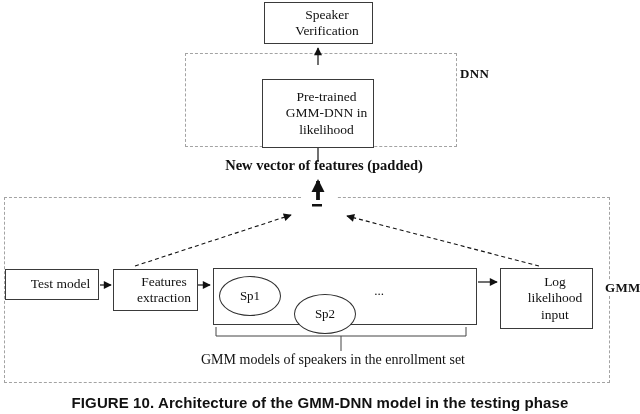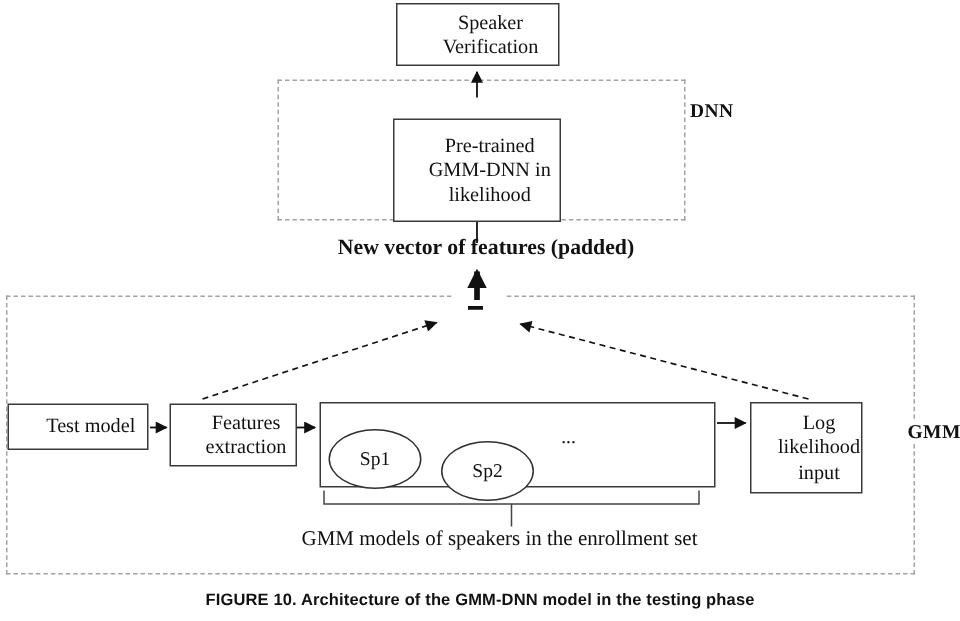--- a/index.html
+++ b/index.html
@@ -19,21 +19,21 @@
   .region-label{
     position:absolute;z-index:3;background:#fff;padding:0 2px;
     font-weight:bold;font-size:13px;letter-spacing:.3px;
   }
   .free-label{
     position:absolute;z-index:3;text-align:center;
   }
   #new-vector-label{left:164px;top:157px;width:320px;font-weight:bold;font-size:14.5px;}
   #gmm-models-label{left:173px;top:352px;width:320px;font-size:14px;}
   #figure-caption{
-    left:0;top:394px;width:640px;font-weight:bold;font-size:11px;
+    left:0;top:394px;width:640px;font-weight:bold;font-size:15px;
     font-family:"Liberation Sans","DejaVu Sans",sans-serif;letter-spacing:.1px;
   }
   .ellipse{
     position:absolute;box-sizing:border-box;border:1px solid #2f2f2f;border-radius:50%;
     display:flex;align-items:center;justify-content:center;font-size:13px;background:#fff;
   }
   .dots{position:absolute;font-size:13px;text-align:center;}
   #svg-layer{position:absolute;left:0;top:0;z-index:2;pointer-events:none;}
 </style>
 </head>
@@ -94,30 +94,30 @@
   <div class="box" style="left:5px;top:269px;width:94px;height:31px;">
     <div>Test model</div>
   </div>
 
   <div class="box" style="left:113px;top:269px;width:85px;height:42px;">
     <div>Features</div>
     <div>extraction</div>
   </div>
 
   <div class="box" style="left:213px;top:268px;width:264px;height:57px;">
-    <div class="ellipse" style="left:5px;top:17px;width:62px;height:40px;">
+    <div class="ellipse" style="left:5px;top:7px;width:62px;height:40px;">
       <span>Sp1</span>
     </div>
     <div class="ellipse" style="left:80px;top:25px;width:62px;height:40px;">
       <span>Sp2</span>
     </div>
     <div class="dots" style="left:153px;top:14px;width:24px;">...</div>
   </div>
 
-  <div class="box" style="left:500px;top:268px;width:75px;height:61px;">
+  <div class="box" style="left:500px;top:268px;width:93px;height:61px;">
     <div>Log</div>
     <div>likelihood</div>
     <div>input</div>
   </div>
 
   <div class="free-label" id="gmm-models-label">GMM models of speakers in the enrollment set</div>
 
   <div class="free-label" id="figure-caption">FIGURE 10. Architecture of the GMM-DNN model in the testing phase</div>
 
 </div>

